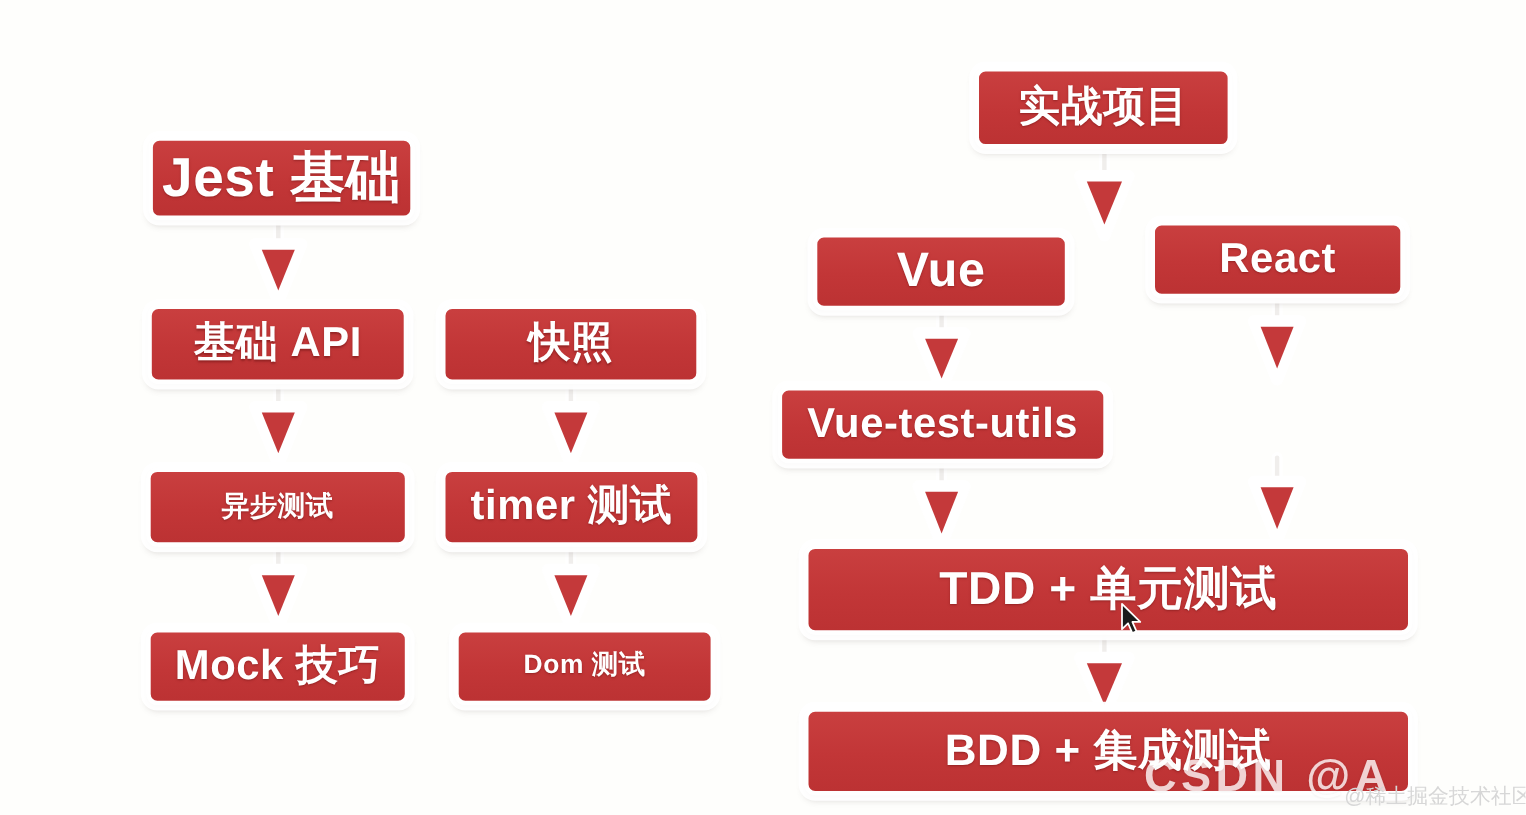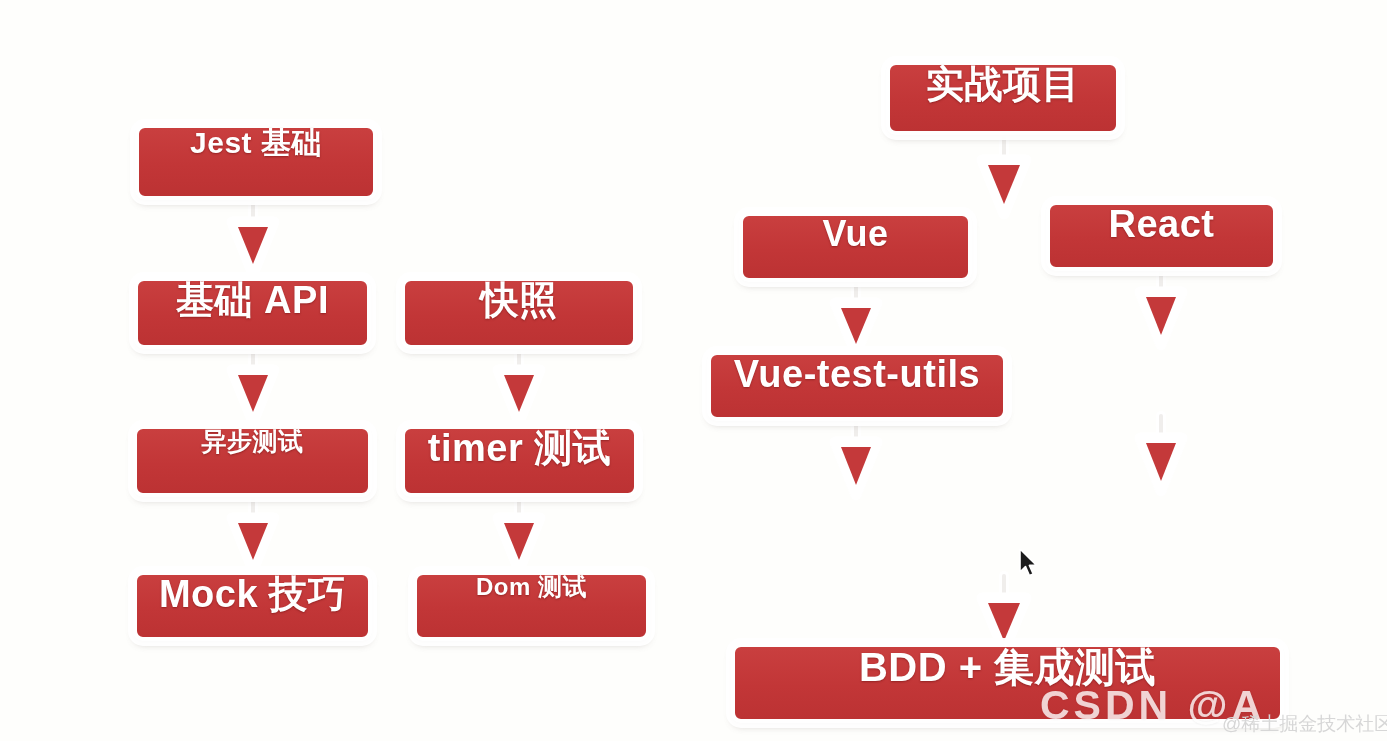--- a/index.html
+++ b/index.html
@@ -19,20 +19,21 @@
 
   
   .node {
     position: absolute;
     box-sizing: border-box;
     background: #c4393a;
     background-image: linear-gradient(180deg, #c93f3f 0%, #c23637 55%, #bc3233 100%);
     border: 4px solid #ffffff;
     border-radius: 10px;
     display: flex;
+    align-items: center;
     justify-content: center;
     color: #ffffff;
     font-weight: bold;
     letter-spacing: 0.5px;
     white-space: nowrap;
     text-shadow: 0 1px 2px rgba(110, 20, 20, 0.55);
     box-shadow:
       0 0 0 5px rgba(255,255,255,0.95),
       0 4px 7px rgba(120, 110, 105, 0.30),
       0 1px 2px rgba(120,110,105,0.25);
@@ -168,21 +169,21 @@
 
   <div class="arrow" style="left:978px; top:576px;">
     <svg width="52" height="80" viewBox="0 0 52 80">
       <path d="M26 0 L26 24" stroke="#ffffff" stroke-width="10" stroke-linecap="round" fill="none"></path>
       <path d="M26 0 L26 24" stroke="#f0eeec" stroke-width="4" stroke-linecap="round" fill="none"></path>
       <path d="M4 22 L48 22 L26 74 Z" fill="#ffffff" stroke="#ffffff" stroke-width="11" stroke-linejoin="round"></path>
       <path d="M10 27 L42 27 L26 65 Z" fill="#c4393a"></path>
     </svg>
   </div>
 
-  <div class="node" style="left:135px; top:124px; width:242px; height:76px; font-size:30px;">
+  <div class="node" style="left:135px; top:124px; width:242px; height:76px; font-size:50px;">
     <span class="label">Jest 基础</span>
   </div>
 
   <div class="node" style="left:134px; top:277px; width:237px; height:72px; font-size:38px;">
     <span class="label">基础 API</span>
   </div>
 
   <div class="node" style="left:133px; top:425px; width:239px; height:72px; font-size:25px;">
     <span class="label">异步测试</span>
   </div>
@@ -200,33 +201,36 @@
   </div>
 
   <div class="node" style="left:413px; top:571px; width:237px; height:70px; font-size:24px;">
     <span class="label">Dom 测试</span>
   </div>
 
   <div class="node" style="left:886px; top:61px; width:234px; height:74px; font-size:38px;">
     <span class="label">实战项目</span>
   </div>
 
-  <div class="node" style="left:739px; top:212px; width:233px; height:70px; font-size:36px;">
+  <div class="node" style="left:739px; top:212px; width:233px; height:70px; font-size:44px;">
     <span class="label">Vue</span>
   </div>
 
   <div class="node" style="left:1046px; top:201px; width:231px; height:70px; font-size:38px;">
     <span class="label">React</span>
   </div>
 
   <div class="node" style="left:707px; top:351px; width:300px; height:70px; font-size:38px;">
     <span class="label">Vue-test-utils</span>
   </div>
 
 
+  <div class="node" style="left:731px; top:495px; width:553px; height:82px; font-size:42px;">
+    <span class="label">TDD + 单元测试</span>
+  </div>
 
   <div class="node" style="left:731px; top:643px; width:553px; height:80px; font-size:40px;">
     <span class="label">BDD + 集成测试</span>
   </div>
 
   <div class="wm-csdn" style="left:1040px; top:682px; font-size:41px;">CSDN @A</div>
 
   <div class="wm-juejin" style="left:1222px; top:711px; font-size:19px;">@稀土掘金技术社区</div>
 
   <div class="cursor" style="left:1018px; top:548px;">

